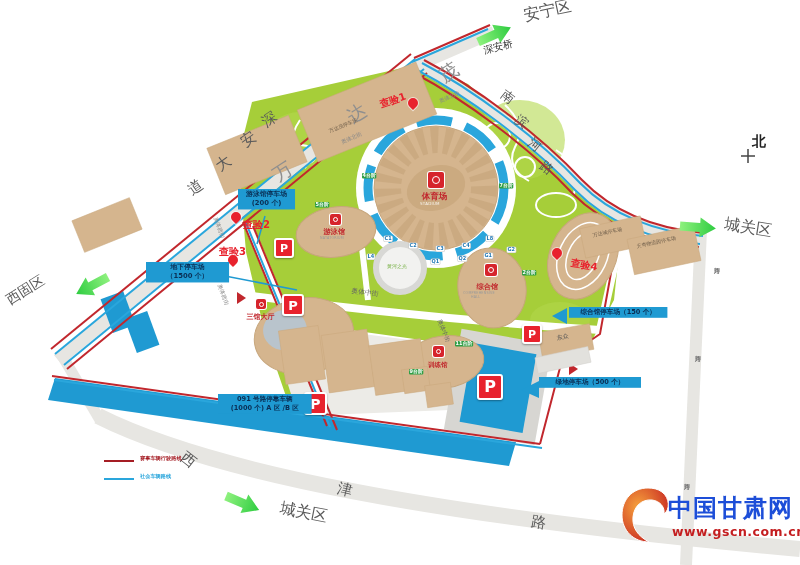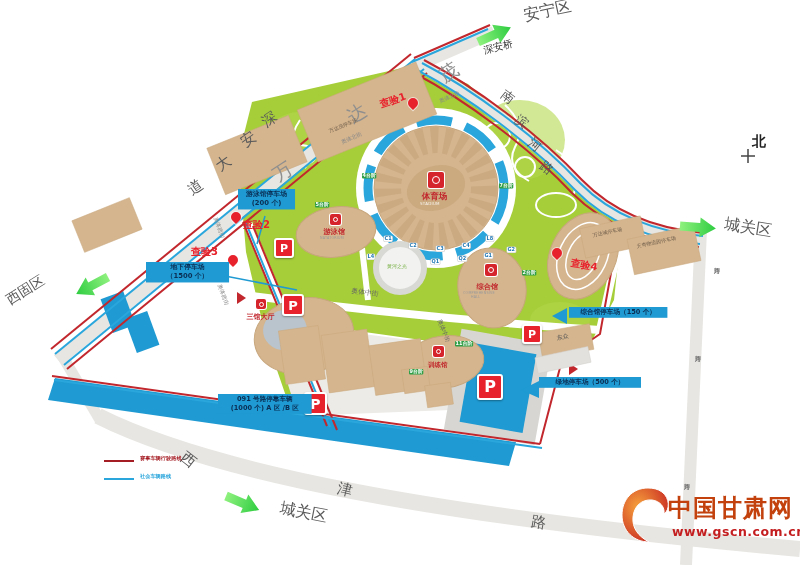--- a/index.html
+++ b/index.html
@@ -19,21 +19,21 @@
         padding:0 1px;border-radius:2px;box-shadow:0 0 0 1px #c9c9c9;transform:scale(.55);transform-origin:top left;}
   .stag{position:absolute;background:#2f9e44;color:#fff;font-size:9px;font-weight:bold;line-height:1.1;
         padding:0 1px;border-radius:2px;transform:scale(.55);transform-origin:top left;}
   .vlogo{position:absolute;background:#d6242c;border-radius:2px;box-shadow:0 0 0 1px #fff;}
   .vlogo::after{content:"";position:absolute;left:25%;top:25%;right:25%;bottom:25%;
         border:1.5px solid #fff;border-radius:50%;}
   .vname{position:absolute;color:#c1272d;font-weight:bold;text-align:center;transform-origin:top left;}
   .vcap{position:absolute;color:#9a9a9a;text-align:center;transform-origin:top left;letter-spacing:.5px;}
   .legline{position:absolute;height:2px;width:30px;}
   .legtxt{position:absolute;font-size:10px;transform:scale(.52);transform-origin:left top;white-space:nowrap;font-weight:bold;}
-  .brandname{position:absolute;color:#c2410c;font-weight:900;font-size:24px;letter-spacing:1px;white-space:nowrap;}
+  .brandname{position:absolute;color:#1d4ed8;font-weight:900;font-size:24px;letter-spacing:1px;white-space:nowrap;}
   .brandurl{position:absolute;color:#c41e20;font-weight:bold;font-size:12.5px;letter-spacing:.5px;white-space:nowrap;}
   .north{position:absolute;color:#222;font-weight:bold;font-size:14px;}
 </style>
 </head>
 <body>
 
 <div id="stage">
 
   <svg id="basemap" width="800" height="565" viewBox="0 0 800 565">
     <defs>
@@ -205,21 +205,21 @@
   <span class="lbl" style="left:443px;top:318px;font-size:10px;color:#666;transform:rotate(68deg) scale(.6)">奥体中街</span>
   <span class="lbl" style="left:219px;top:216px;font-size:10px;color:#888;transform:rotate(70deg) scale(.55)">奥体西街</span>
   <span class="lbl" style="left:223px;top:283px;font-size:10px;color:#888;transform:rotate(70deg) scale(.55)">奥体西街</span>
   <span class="lbl" style="left:438px;top:98px;font-size:10px;color:#888;transform:rotate(-24deg) scale(.55)">奥体北街</span>
   <span class="lbl" style="left:340px;top:139px;font-size:10px;color:#888;transform:rotate(-24deg) scale(.55)">奥体北街</span>
 
   <span class="chk" style="left:378px;top:98px;transform:rotate(-18deg)">查验1</span>
   <div class="pin" style="left:408px;top:98px;"></div>
   <span class="chk" style="left:243px;top:218px;">查验2</span>
   <div class="pin" style="left:231px;top:212px;"></div>
-  <span class="chk" style="left:191px;top:245px;">查验3</span>
+  <span class="chk" style="left:219px;top:245px;">查验3</span>
   <div class="pin" style="left:228px;top:255px;"></div>
   <span class="chk" style="left:572px;top:256px;transform:rotate(10deg)">查验4</span>
   <div class="pin" style="left:552px;top:248px;"></div>
 
   <div class="pico" style="left:274px;top:238px;width:16px;height:16px;font-size:11px;">P</div>
   <div class="pico" style="left:282px;top:294px;width:18px;height:18px;font-size:13px;">P</div>
   <div class="pico" style="left:522px;top:324px;width:16px;height:16px;font-size:11px;">P</div>
   <div class="pico" style="left:477px;top:374px;width:22px;height:22px;font-size:16px;">P</div>
   <div class="pico" style="left:304px;top:392px;width:19px;height:19px;font-size:14px;">P</div>
 

